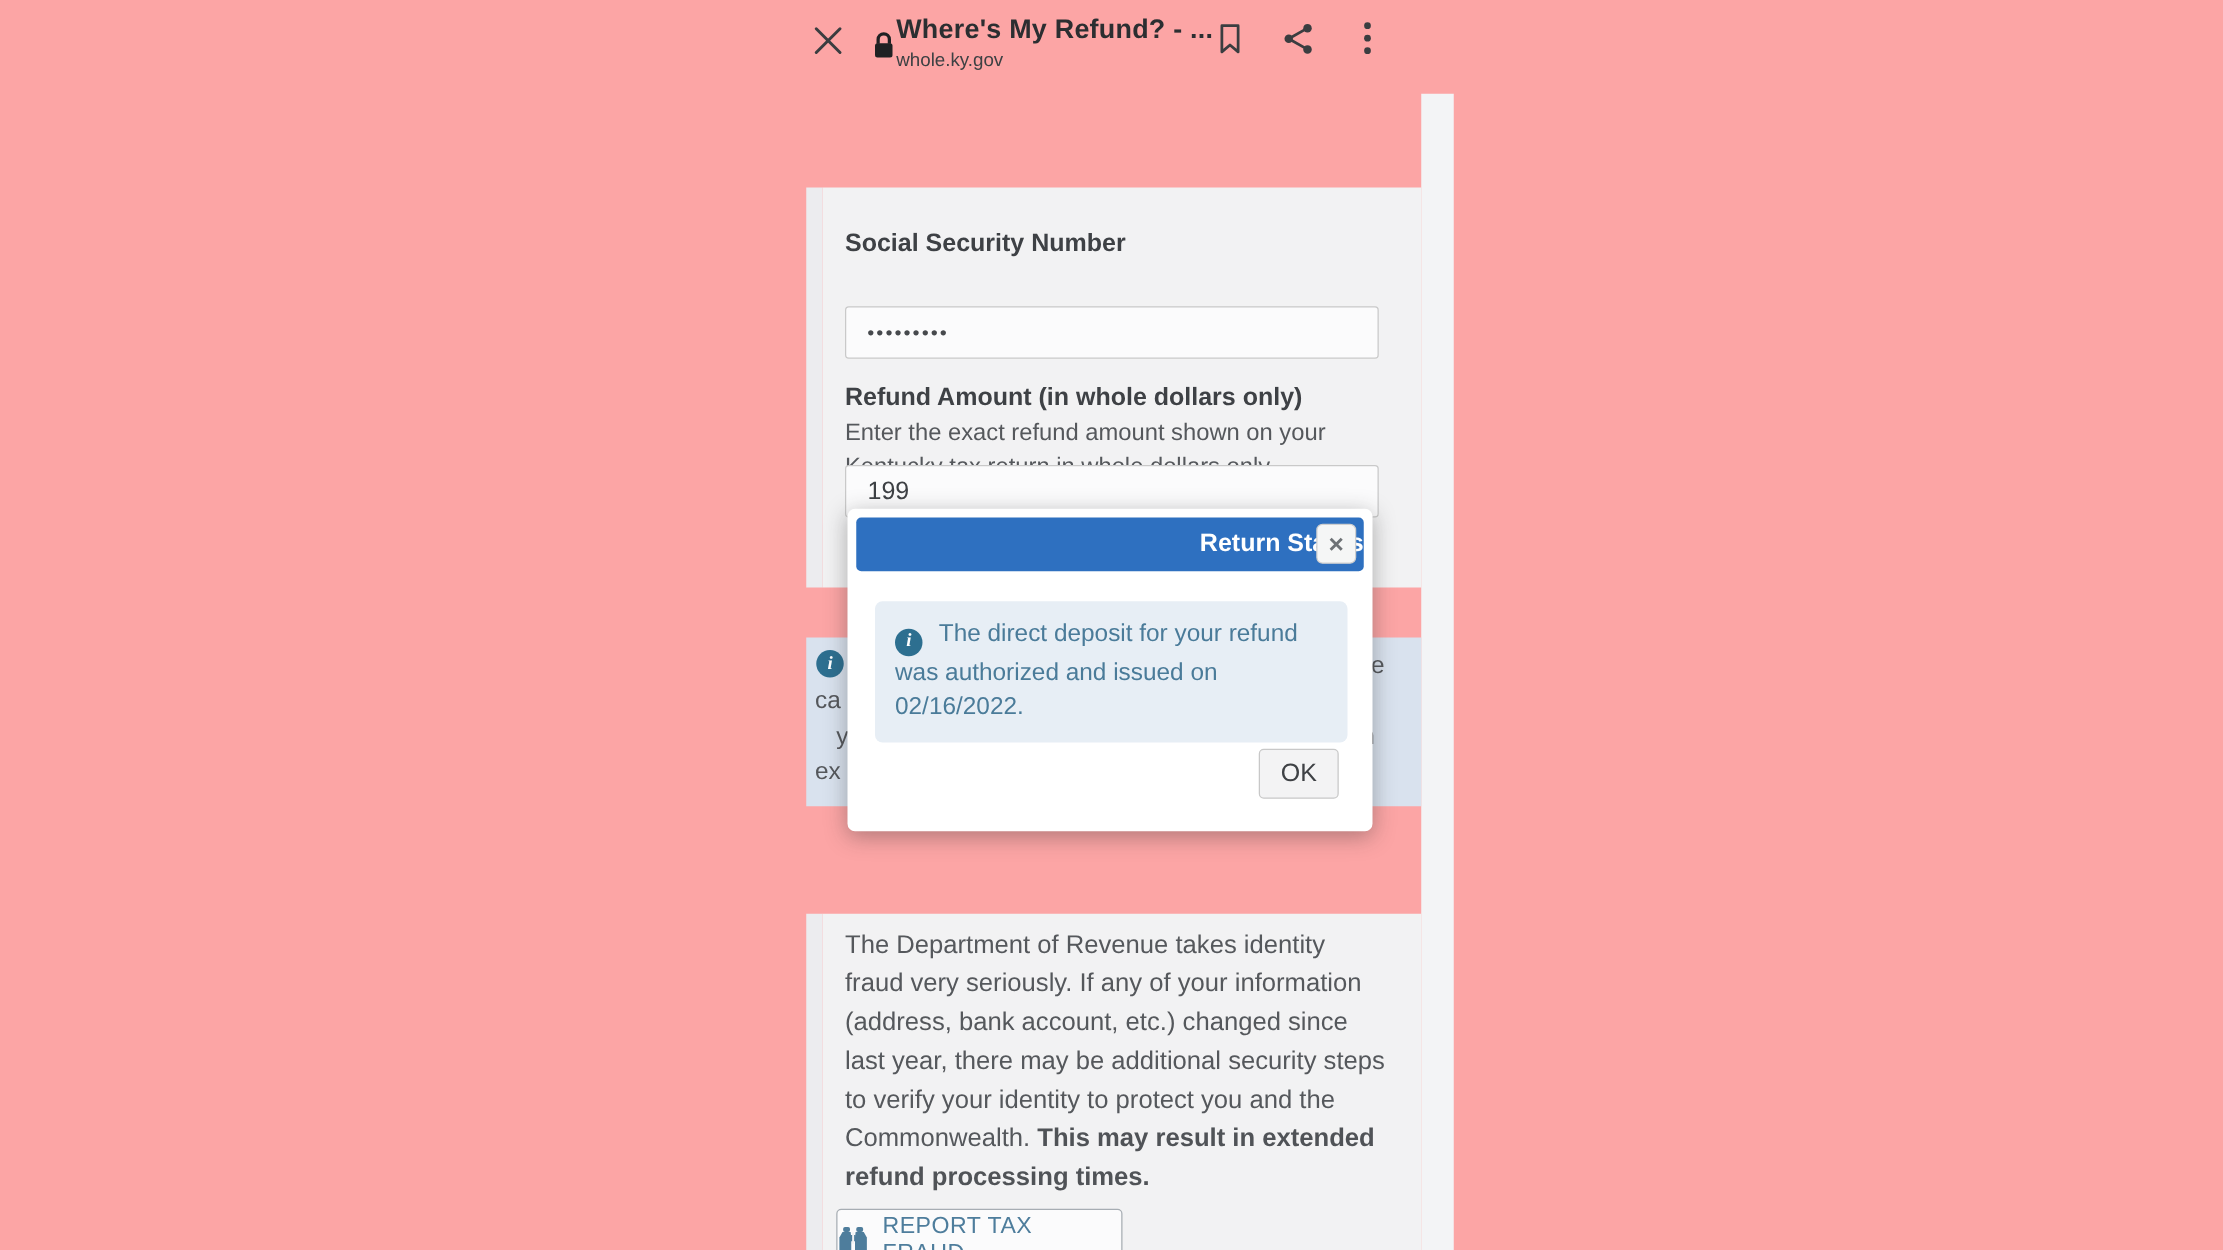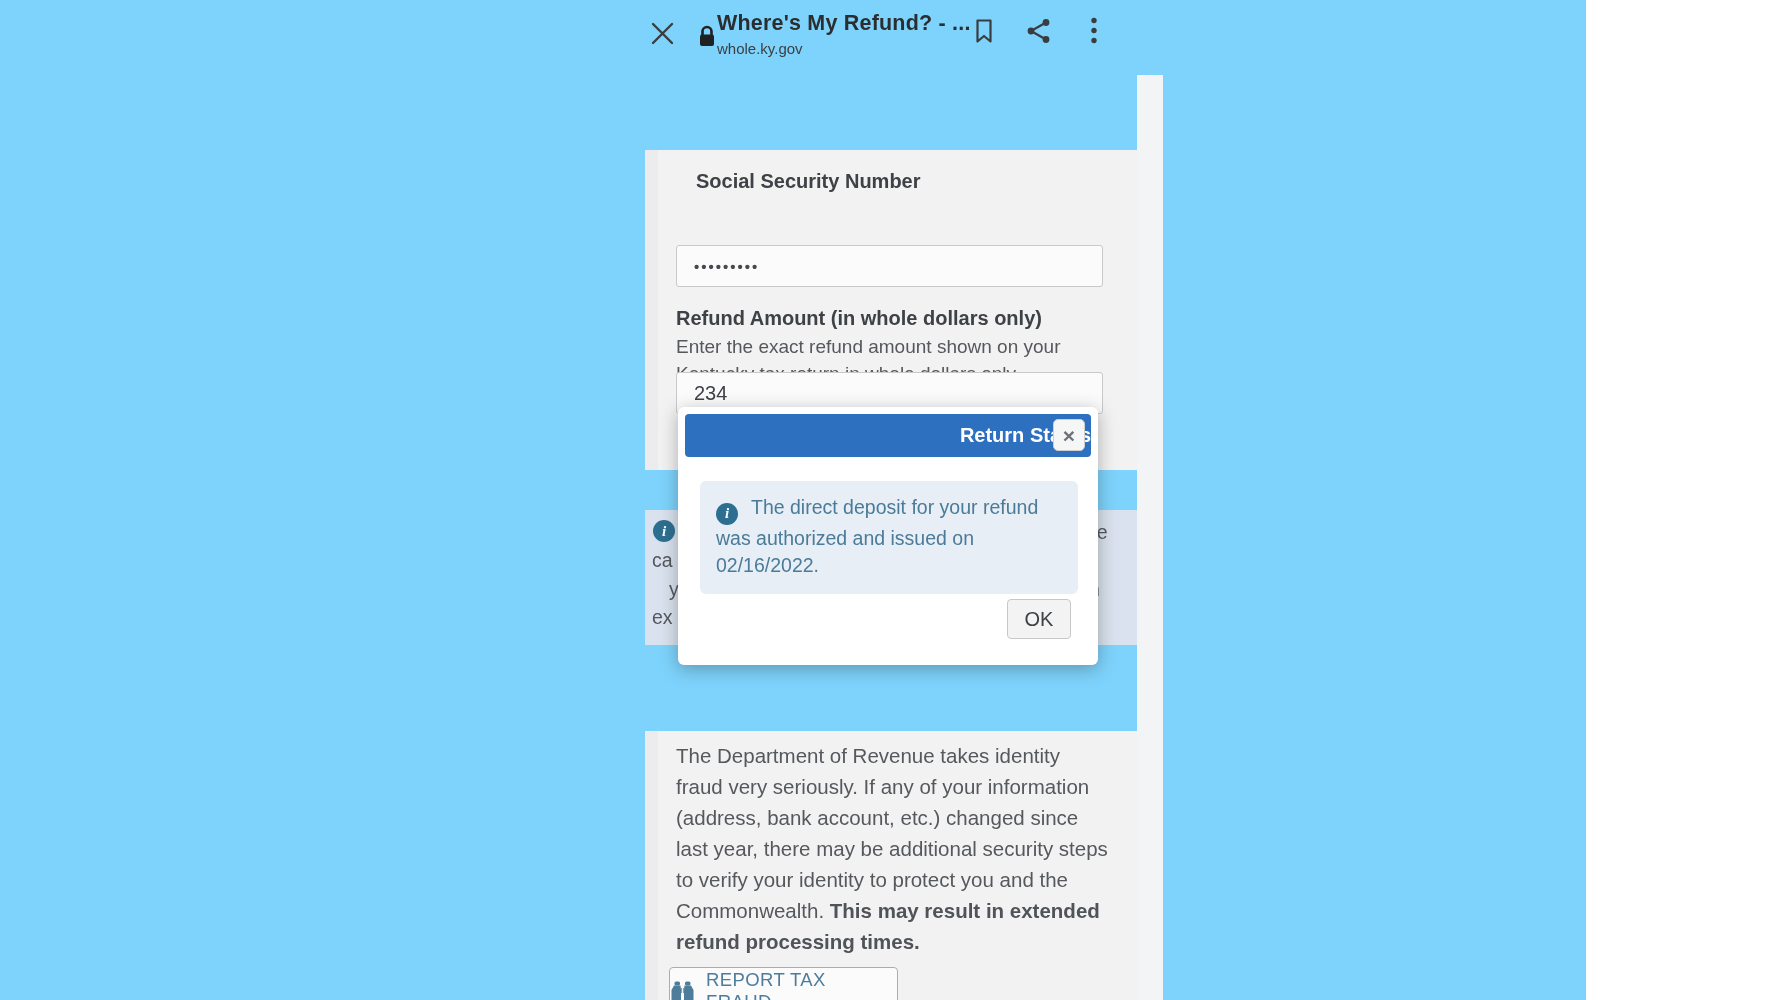--- a/index.html
+++ b/index.html
@@ -1,17 +1,17 @@
 <!DOCTYPE html>
 <html><head>
 <meta charset="utf-8">
 <style>
   * { margin:0; padding:0; box-sizing:border-box; }
   body { background:#ffffff; font-family:"Liberation Sans", sans-serif; }
-  .screen { position:relative; width:1586px; height:1000px; background:#7dd3fc; overflow:hidden; }
+  .screen { position:relative; width:1778px; height:1000px; background:#fca5a5; overflow:hidden; }
   .abs { position:absolute; }
 
   
   .chrome-btn { display:flex; align-items:center; justify-content:center; cursor:pointer; }
   .page-title { font-size:21.5px; font-weight:600; color:#2b2e31; letter-spacing:.2px; }
   .page-url   { font-size:15px; color:#3c4043; }
 
   
   .band { background:#dce3ee; }
   .card { background:#f2f2f3; }
@@ -111,29 +111,29 @@
     </span>
   </div>
 
   <div class="abs right-strip" style="left:1137px; top:75px; width:26px; height:925px;"></div>
 
 
   <div class="abs gutter" style="left:645px; top:150px; width:13px; height:320px;"></div>
 
   <div class="abs card" style="left:658px; top:150px; width:479px; height:320px;"></div>
 
-  <div class="abs field-label" style="left:676px; top:170px;margin-left:20px;">Social Security Number</div>
+  <div class="abs field-label" style="left:676px; top:184px;">Social Security Number</div>
   <div class="abs text-input" style="left:676px; top:245px; width:427px; height:42px;">
     <span class="ssn-value">•••••••••</span>
   </div>
 
   <div class="abs field-label" style="left:676px; top:307px;">Refund Amount (in whole dollars only)</div>
   <div class="abs field-desc" style="left:676px; top:333px; width:436px;">Enter the exact refund amount shown on your Kentucky tax return in whole dollars only.</div>
   <div class="abs text-input" style="left:676px; top:372px; width:427px; height:42px;">
-    <span class="amount-value">234</span>
+    <span class="amount-value">199</span>
   </div>
 
   <div class="abs alert-band" style="left:645px; top:510px; width:492px; height:135px;">
     <span class="info-circle abs" style="left:8px; top:10px;">i</span>
     <span class="frag abs" style="left:442px; top:11px;">se</span>
     <span class="frag abs" style="left:7px;  top:39px;">ca</span>
     <span class="frag abs" style="left:24px;  top:68px;">ye</span>
     <span class="frag abs" style="left:444px; top:68px;">n</span>
     <span class="frag abs" style="left:7px;  top:96px;">ex</span>
   </div>

